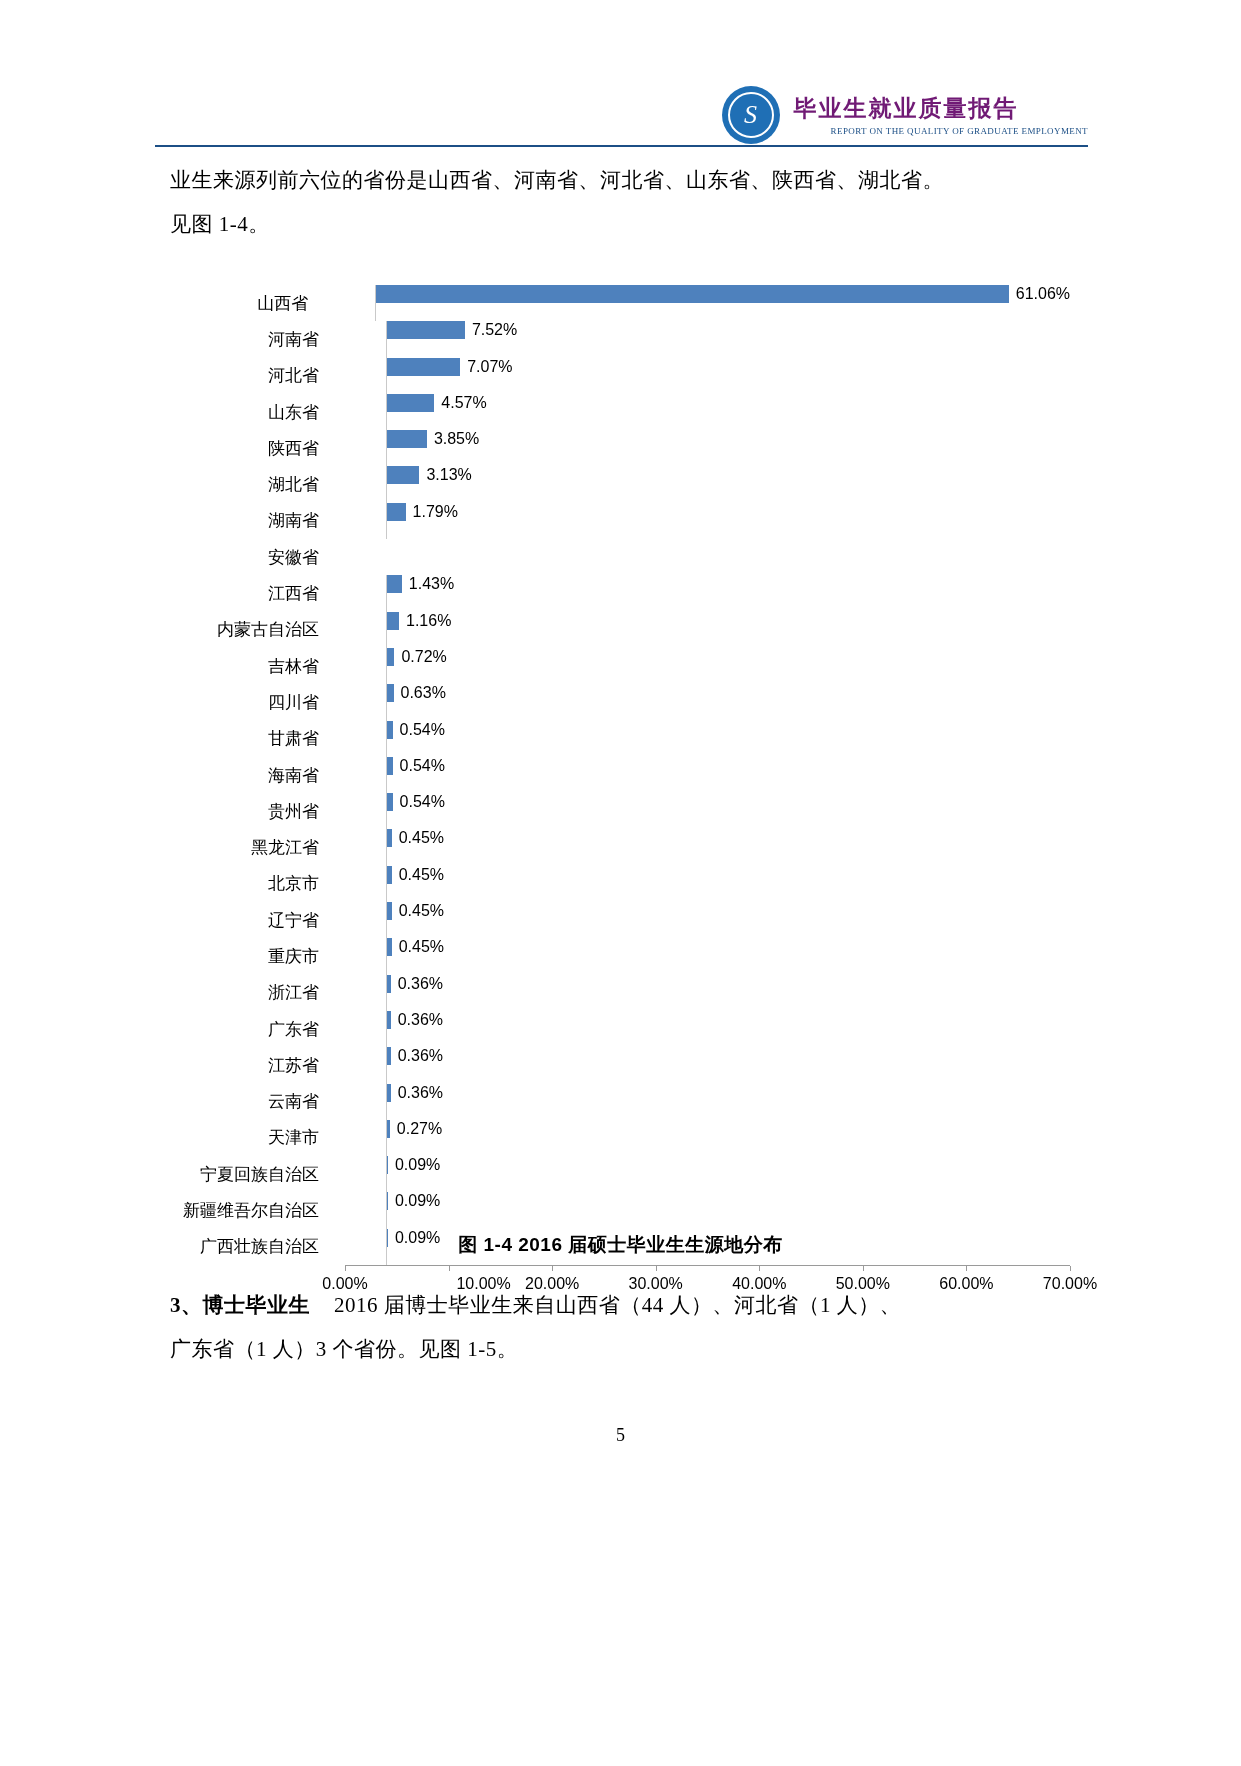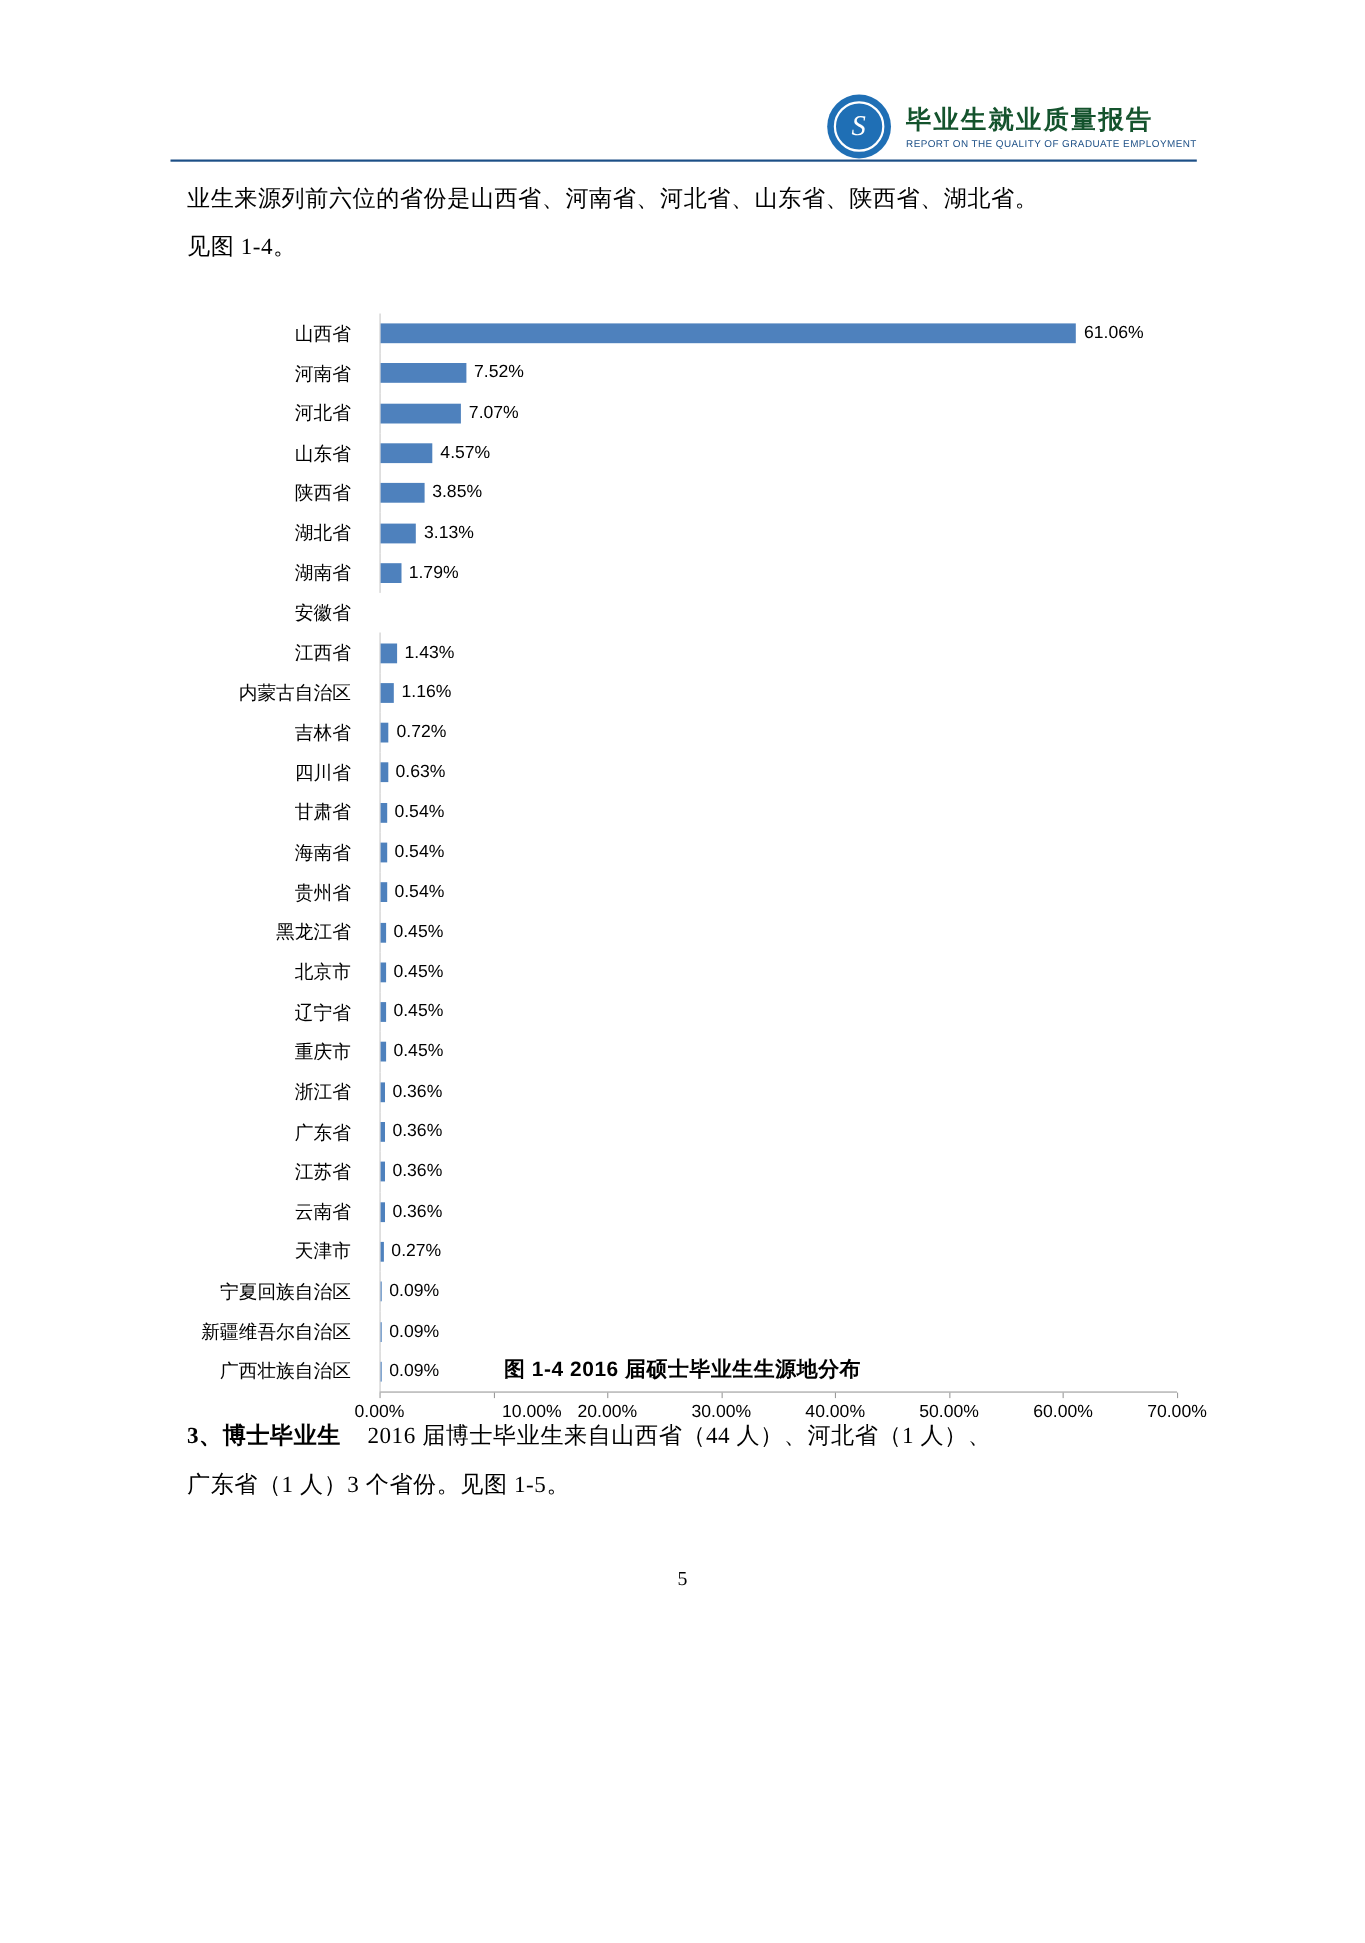--- a/index.html
+++ b/index.html
@@ -57,30 +57,31 @@
   }
   .header-text {
     display: flex;
     flex-direction: column;
     justify-content: center;
   }
   .header-title-cn {
     font-family: "Liberation Sans", sans-serif;
     font-size: 23px;
     font-weight: bold;
-    color: #14532d;
+    color: #701a75;
     letter-spacing: 2px;
     line-height: 1.25;
   }
   .header-title-en {
-    font-family: Liberation Sans, sans-serif;
+    font-family: Liberation Serif, serif;
     font-size: 9px;
     color: #1c4f86;
     letter-spacing: 0.4px;
     margin-top: 3px;
+    margin-left: 37px;
   }
   .header-rule {
     position: absolute;
     left: 155px;
     right: 153px;
     top: 145px;
     border-top: 2px solid #1c4f86;
   }
 
   
@@ -125,21 +126,22 @@
     color: #000000;
     white-space: nowrap;
     box-sizing: border-box;
   }
   .row-track {
     position: relative;
     flex: 1;
     height: 100%;
     border-left: 1px solid #c9c9c9;
     display: flex;
-    align-items: center;
+    align-items: flex-start;
+    margin-left: 41px;
   }
   .bar {
     height: 18px;
     background: #4e81bd;
   }
   .bar-value {
     font-size: 16px;
     font-family: "Liberation Sans", sans-serif;
     color: #000000;
     margin-left: 7px;

